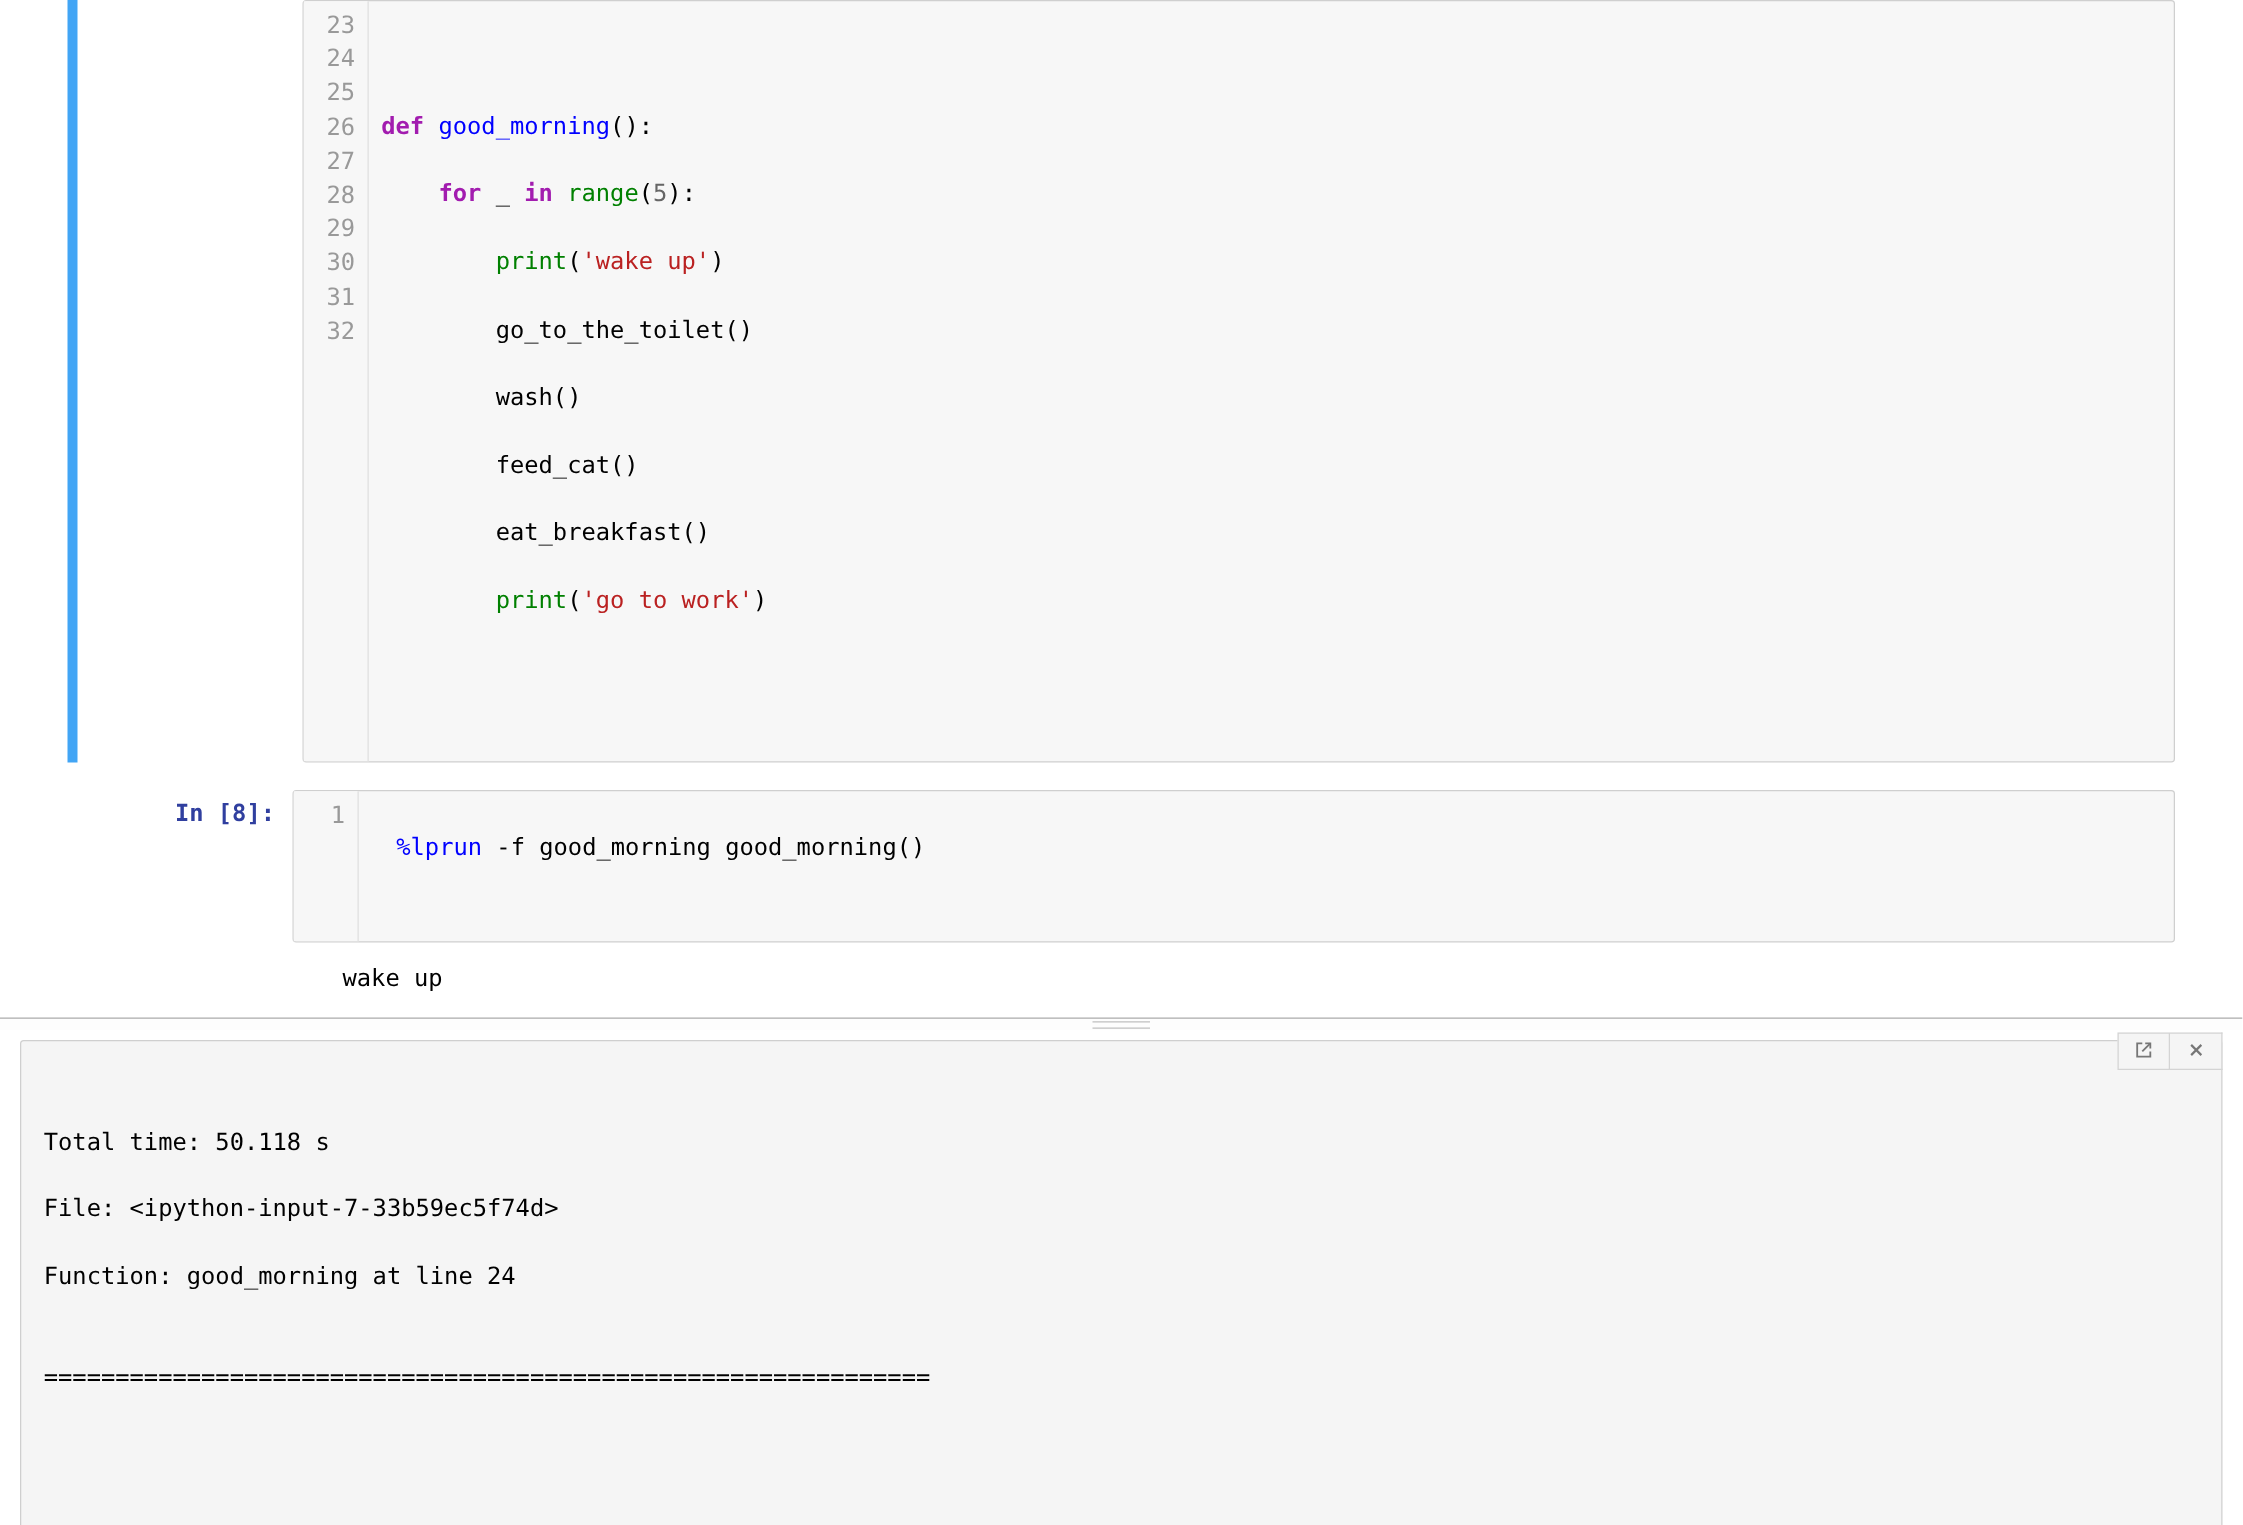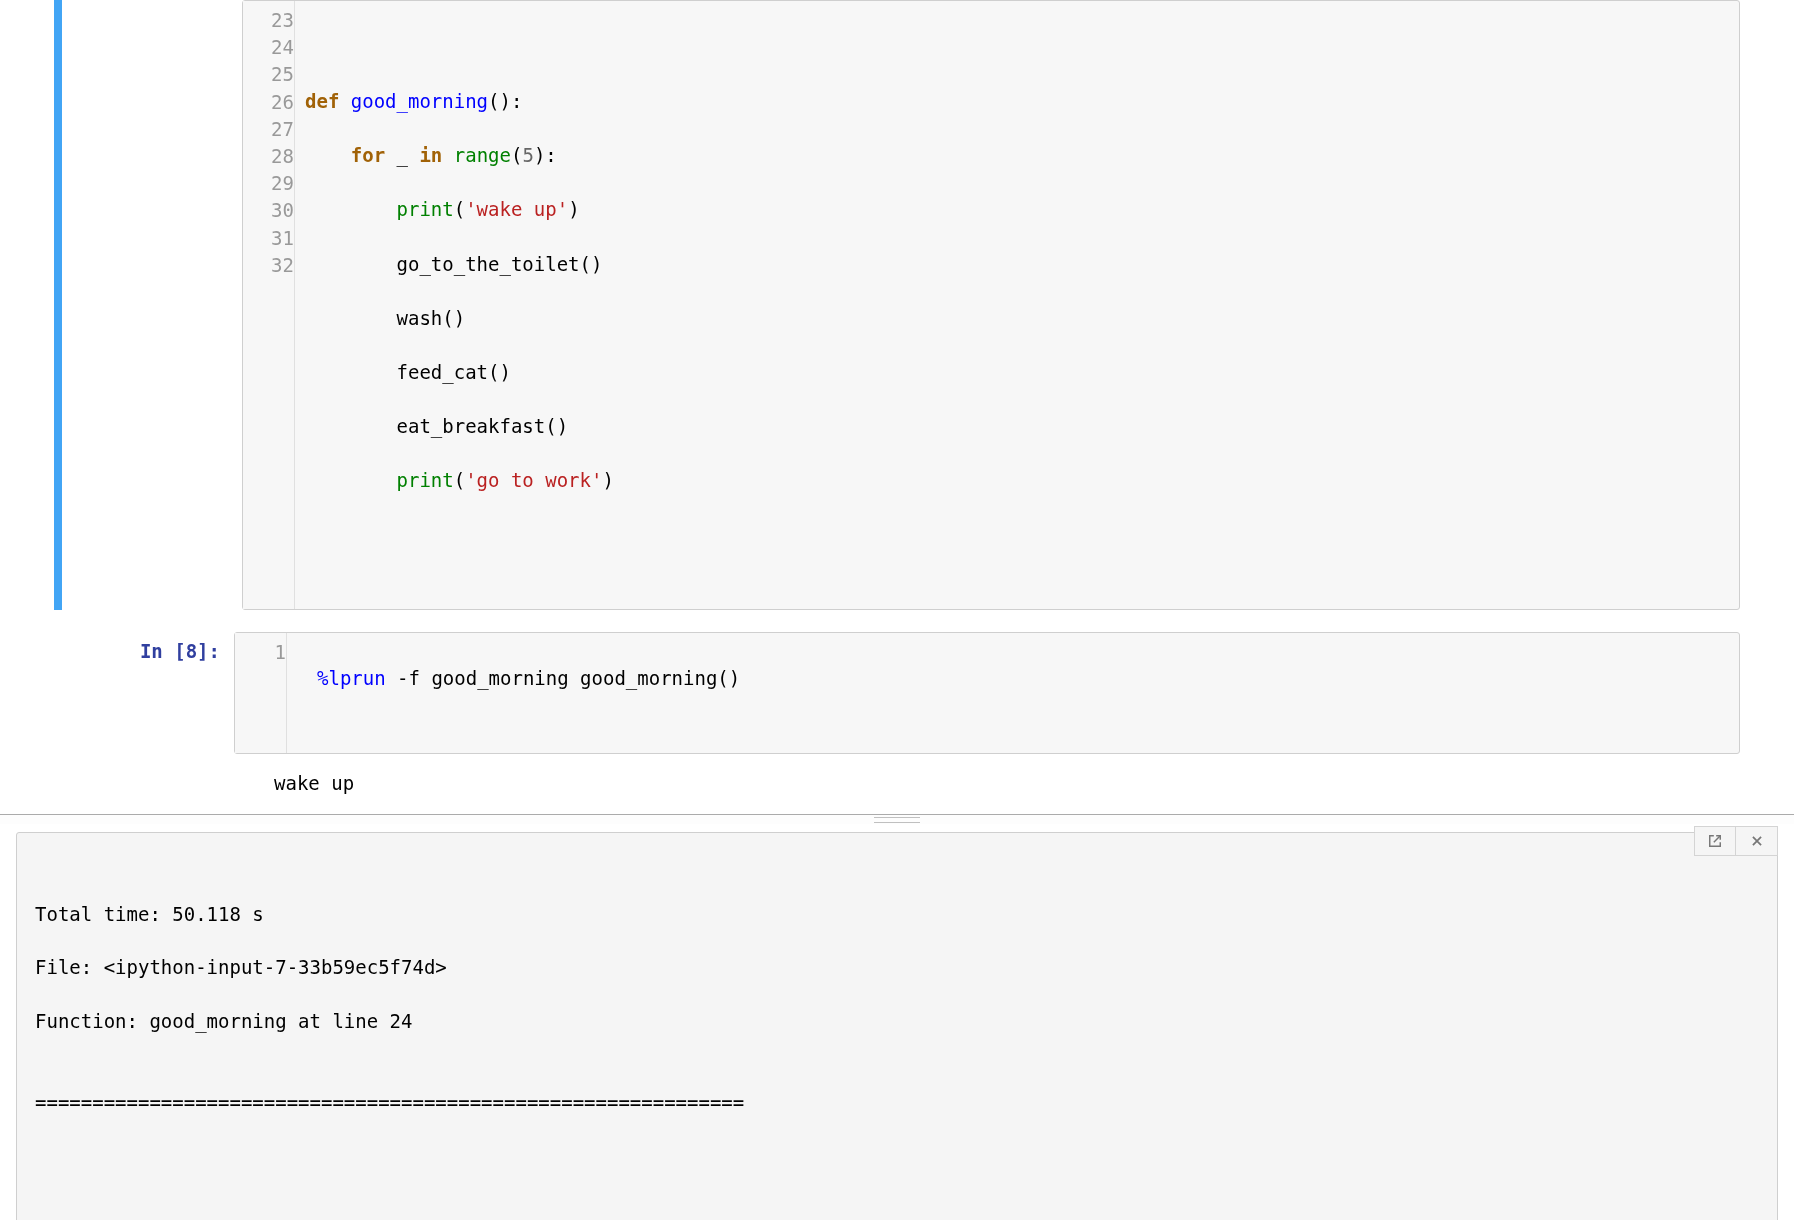--- a/index.html
+++ b/index.html
@@ -50,37 +50,37 @@
   .code-area {
     border: 1px solid #cfcfcf;
     border-radius: 3px;
     background: #f7f7f7;
     line-height: 1.42;
     display: flex;
   }
 
   .gutter {
     flex: 0 0 52px;
-    padding: 6px 0 6px 0;
+    padding: 6px 10px 6px 0;
     text-align: right;
     color: #999;
     background: #f7f7f7;
     border-right: 1px solid #e0e0e0;
     user-select: none;
   }
   .gutter div { height: 27.2px; }
 
   .code-lines {
     flex: 1 1 auto;
     padding: 6px 10px 6px 10px;
     white-space: pre;
   }
   .code-lines div { height: 27.2px; }
 
-  .tok-kw   { color: #a16207; font-weight: bold; }
+  .tok-kw   { color: #a21caf; font-weight: bold; }
   .tok-def  { color: #0000FF; }
   .tok-call { color: #008000; }
   .tok-str  { color: #BA2121; }
   .tok-op   { color: #666666; }
   .tok-mag  { color: #0000FF; margin-left: 20px; }
 
   
   .cell2 {
     display: flex;
     align-items: flex-start;

